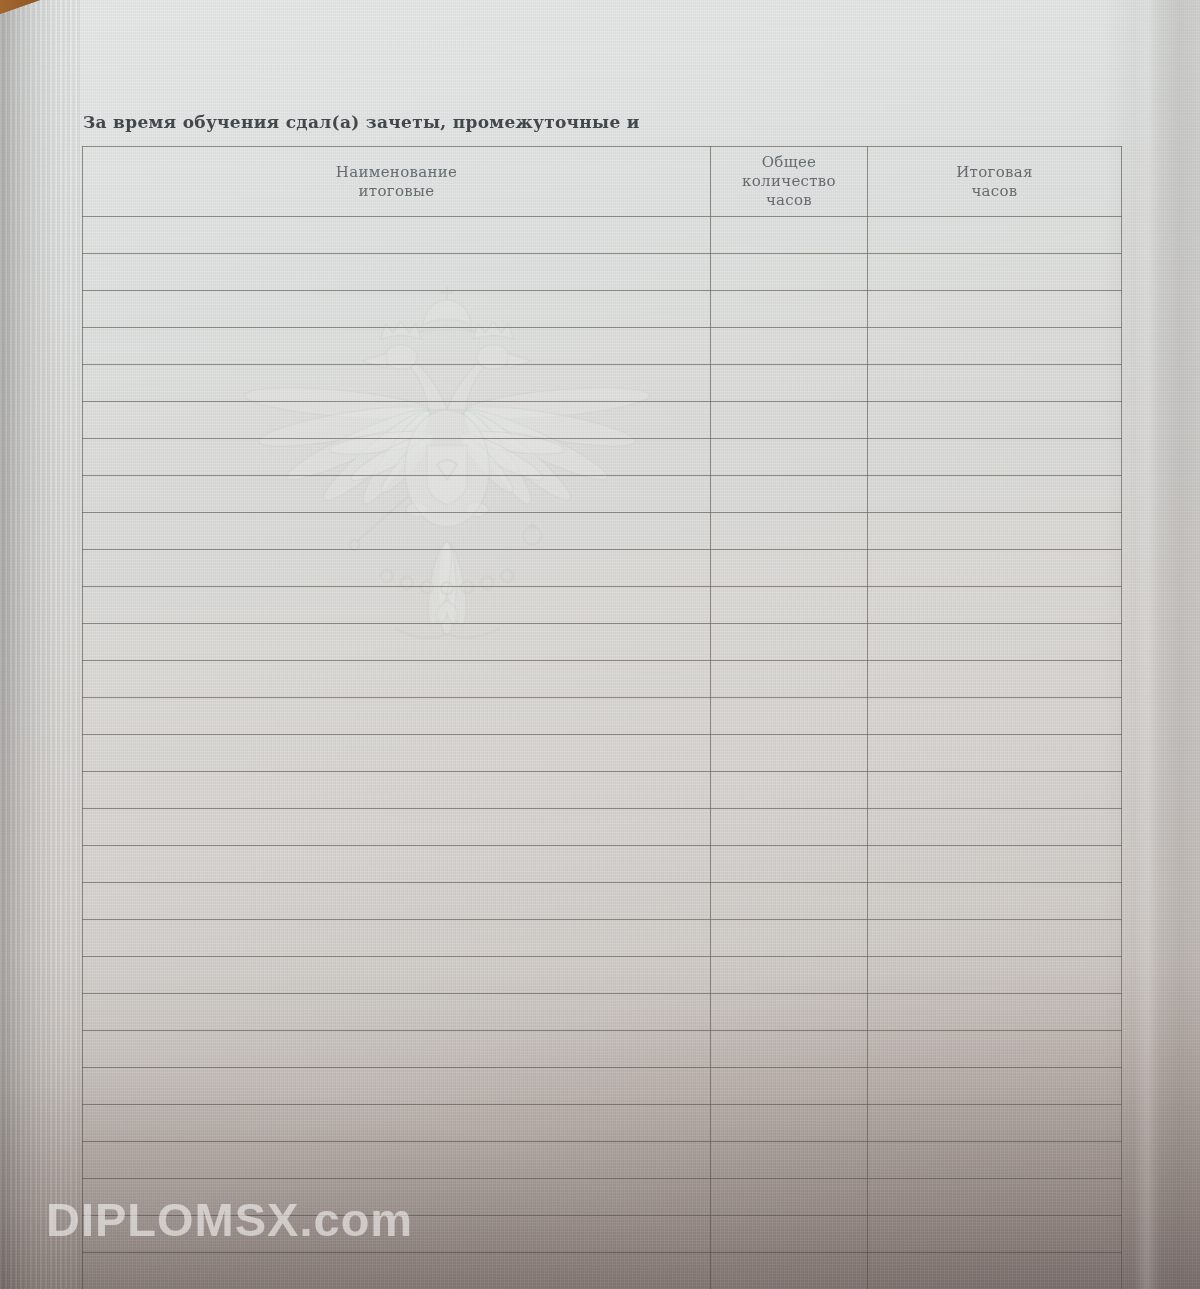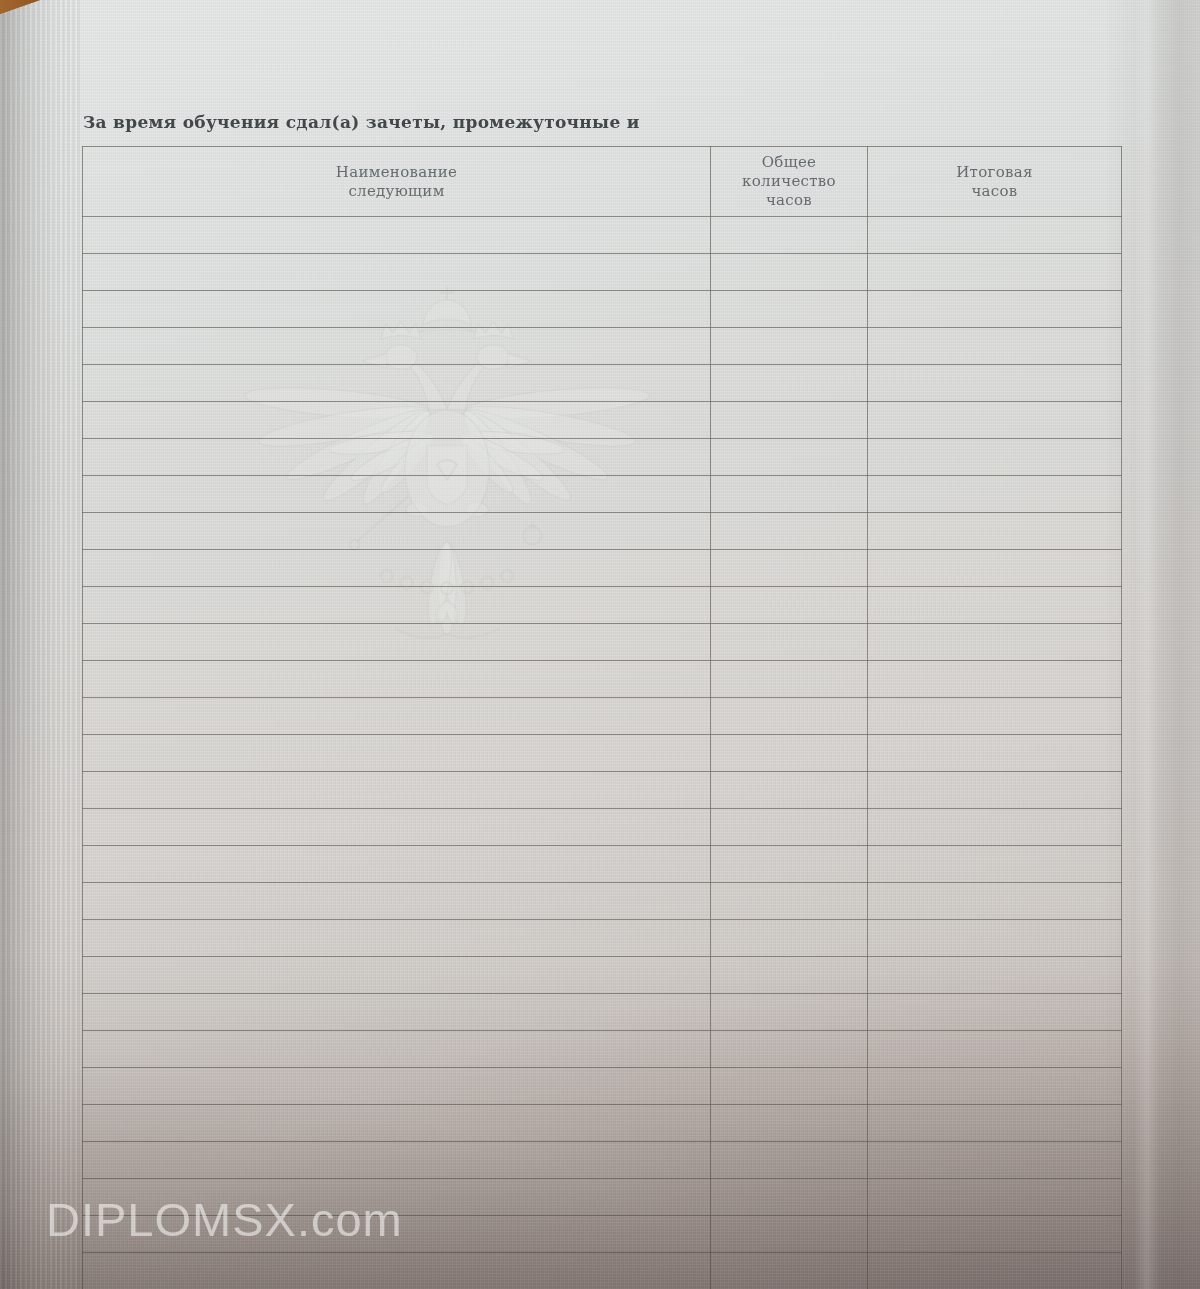--- a/index.html
+++ b/index.html
@@ -96,21 +96,21 @@
     position: absolute; right: 0; top: 0; bottom: 0; width: 95px;
     z-index: 5; pointer-events: none;
     background:
       linear-gradient(to right, rgba(255,255,255,0) 30%, rgba(255,255,255,0.16) 44%, rgba(255,255,255,0) 58%),
       linear-gradient(to right, rgba(126,118,114,0) 0%, rgba(126,118,114,0.10) 45%,
         rgba(108,100,96,0.20) 78%, rgba(120,112,108,0.16) 100%);
   }
   .site-watermark {
     position: absolute; left: 46px; top: 1192px; z-index: 6;
     font-family: "Liberation Sans", sans-serif;
-    font-weight: normal;
+    font-weight: bold;
     font-size: 47px;
     letter-spacing: 1px;
     color: rgba(255,255,255,0.54);
     pointer-events: none;
   }
 </style>
 </head>
 <body>
 
 <div class="scene">
@@ -184,21 +184,21 @@
 
     <table class="grid">
       <colgroup>
         <col style="width:628px">
         <col style="width:157px">
         <col style="width:254px">
       </colgroup>
       <thead>
         <tr>
           <th>Наименование
-следующим</th>
+итоговые</th>
           <th>Общее
 количество
 часов</th>
           <th>Итоговая
 часов</th>
         </tr>
       </thead>
       <tbody>
           <tr>
             <td></td>

